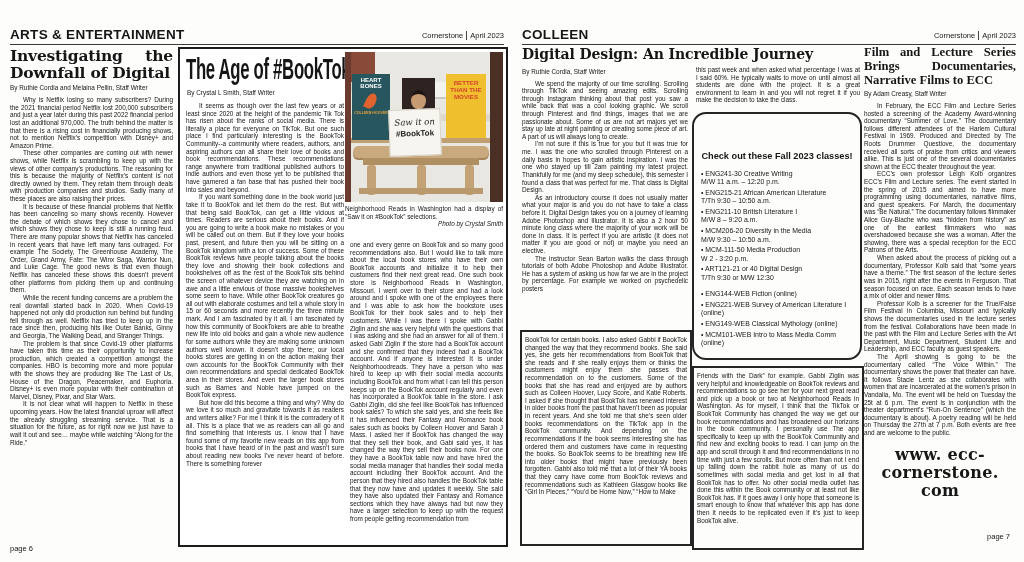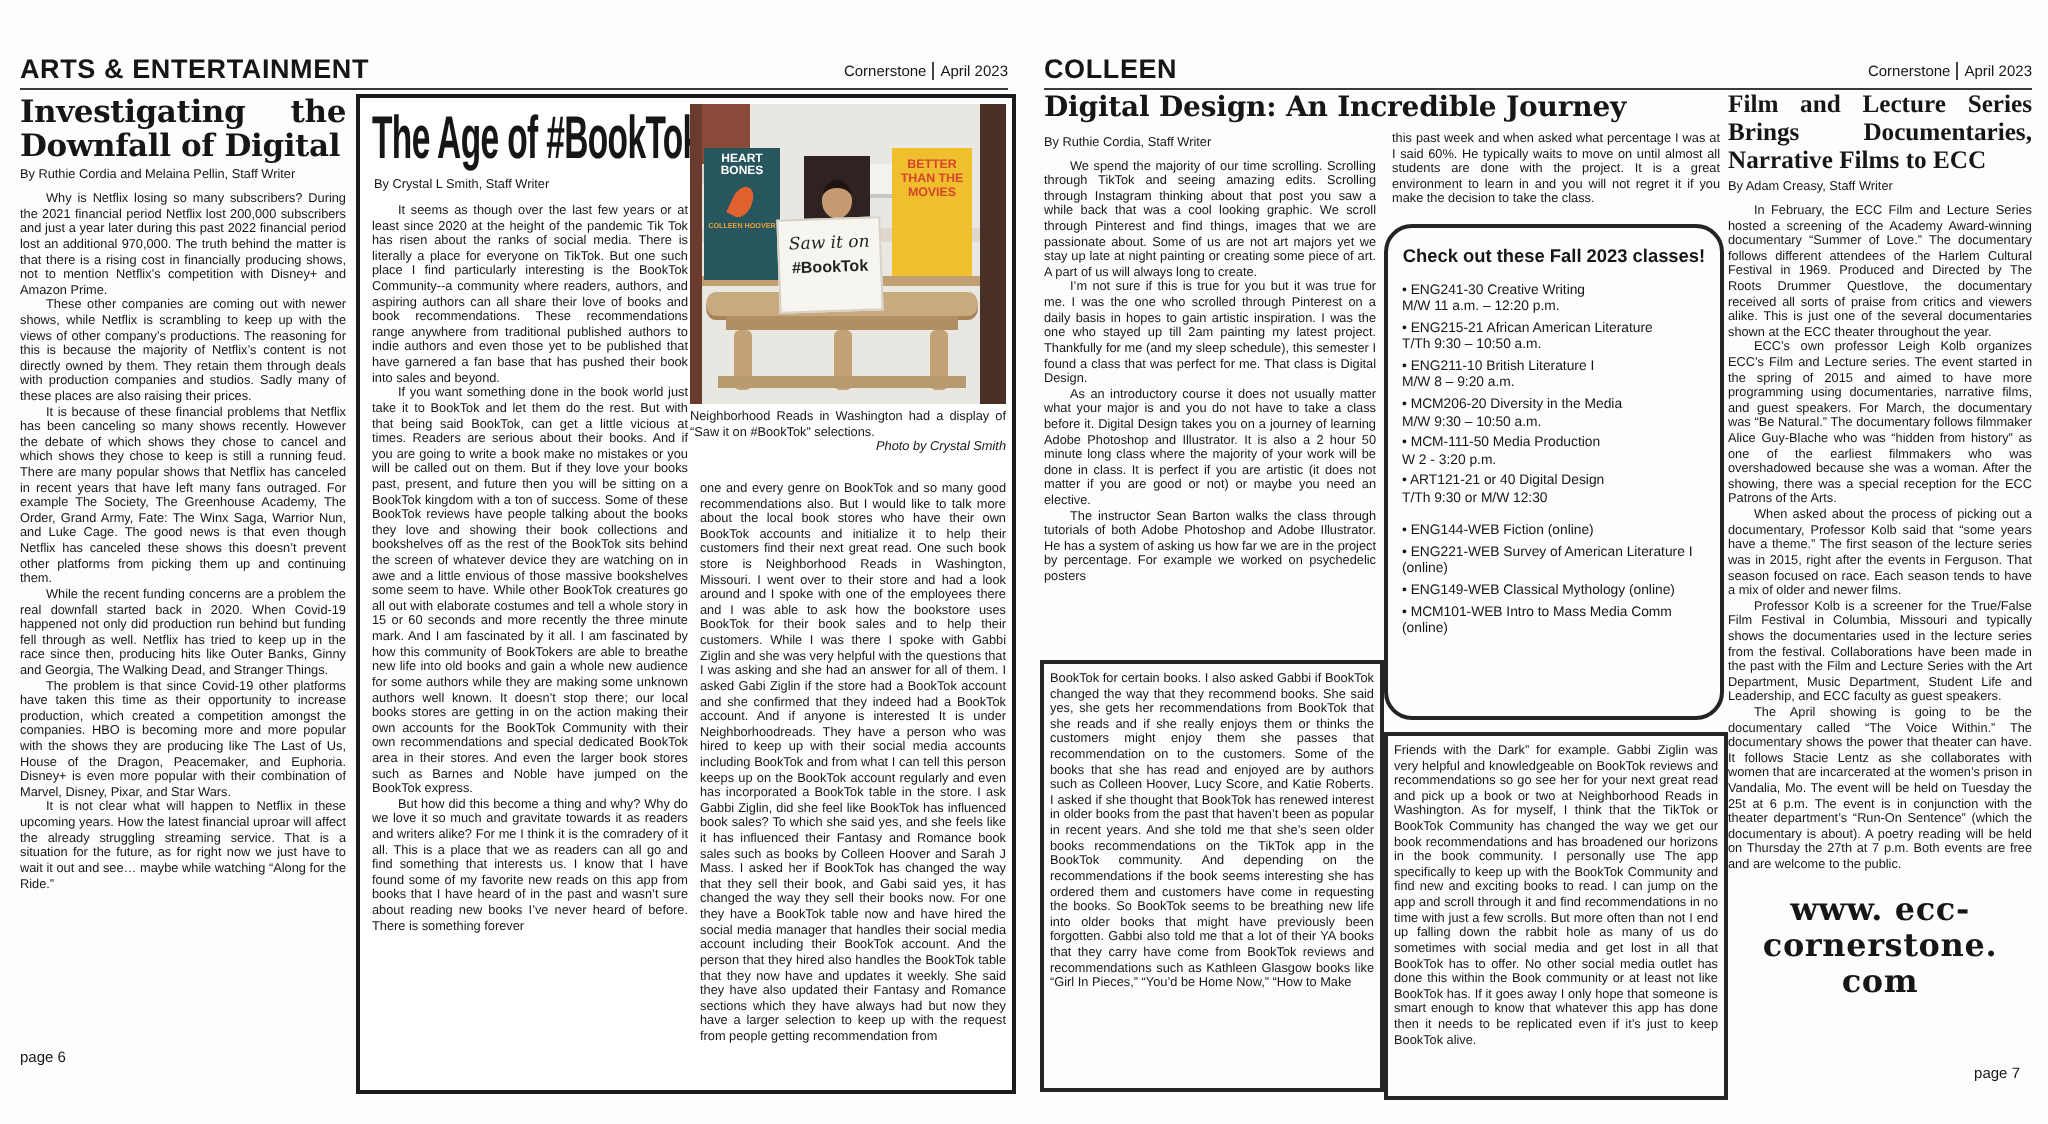--- a/index.html
+++ b/index.html
@@ -54,21 +54,21 @@
   .book-btm { left:101px; top:22px; width:40px; height:64px; background:#f0bf2e; color:#d4452c; font-size:6.2px; line-height:1.1; padding-top:6px; }
   .caption { position:absolute; right:3px; top:156px; width:158px; font-size:6.4px; line-height:1.2; text-align:justify; }
   .caption .credit { display:block; text-align:right; font-style:italic; }
 
   
   .dd-title { position:absolute; left:10px; top:46px; width:345px; font-size:14px; letter-spacing:-.1px; }
   .dd-col1 { position:absolute; left:10px; top:66px; width:166px; height:258px; }
   .cont-box1 { position:absolute; left:8px; top:330px; width:172px; height:216px; border:2px solid #242424; padding:4px 3px; }
   .dd-col2-cont { position:absolute; left:184px; top:66px; width:164px; height:44px; }
   .classes-box { position:absolute; left:180px; top:112px; width:170px; height:248px; border:2px solid #242424; border-radius:14px; padding:9px 7px; font-size:6.9px; line-height:1.2; }
-  .classes-title { font-size:9.2px; font-weight:bold; text-align:center; margin-bottom:8px; }
+  .classes-title { font-size:9.2px; font-weight:bold; text-align:center; margin-bottom:8px;margin-top:28px; }
   .class-item { margin-bottom:2.5px; }
   .class-item .cname::before { content:"• "; }
   .online-group { margin-top:8px; }
   .online-item { margin-bottom:2.5px; }
   .online-item::before { content:"• "; }
   .cont-box2 { position:absolute; left:180px; top:366px; width:172px; height:184px; border:2px solid #242424; padding:4px 3px; }
   .film-col { position:absolute; left:352px; top:45px; width:152px; height:510px; }
   .film-title { font-family:"Liberation Serif", serif; font-weight:700; font-size:12.6px; line-height:1.12; margin-bottom:3px; }
   .website { font-family:"DejaVu Serif", serif; font-weight:800; font-size:16px; line-height:1.15; text-align:center; margin-top:9px; letter-spacing:.3px; }
 </style>
@@ -86,21 +86,21 @@
   <div class="nf-col body-text">
     <h1 class="nf-title display">Investigating the Downfall of Digital</h1>
     <div class="byline">By Ruthie Cordia and Melaina Pellin, Staff Writer</div>
     <p>Why is Netflix losing so many subscribers? During the 2021 financial period Netflix lost 200,000 subscribers and just a year later during this past 2022 financial period lost an additional 970,000. The truth behind the matter is that there is a rising cost in financially producing shows, not to mention Netflix’s competition with Disney+ and Amazon Prime.</p>
     <p>These other companies are coming out with newer shows, while Netflix is scrambling to keep up with the views of other company’s productions. The reasoning for this is because the majority of Netflix’s content is not directly owned by them. They retain them through deals with production companies and studios. Sadly many of these places are also raising their prices.</p>
     <p>It is because of these financial problems that Netflix has been canceling so many shows recently. However the debate of which shows they chose to cancel and which shows they chose to keep is still a running feud. There are many popular shows that Netflix has canceled in recent years that have left many fans outraged. For example The Society, The Greenhouse Academy, The Order, Grand Army, Fate: The Winx Saga, Warrior Nun, and Luke Cage. The good news is that even though Netflix has canceled these shows this doesn’t prevent other platforms from picking them up and continuing them.</p>
     <p>While the recent funding concerns are a problem the real downfall started back in 2020. When Covid-19 happened not only did production run behind but funding fell through as well. Netflix has tried to keep up in the race since then, producing hits like Outer Banks, Ginny and Georgia, The Walking Dead, and Stranger Things.</p>
     <p>The problem is that since Covid-19 other platforms have taken this time as their opportunity to increase production, which created a competition amongst the companies. HBO is becoming more and more popular with the shows they are producing like The Last of Us, House of the Dragon, Peacemaker, and Euphoria. Disney+ is even more popular with their combination of Marvel, Disney, Pixar, and Star Wars.</p>
     <p>It is not clear what will happen to Netflix in these upcoming years. How the latest financial uproar will affect the already struggling streaming service. That is a situation for the future, as for right now we just have to wait it out and see… maybe while watching “Along for the Ride.”</p>
   </div>
-  <div class="pagenum" style="left:10px; top:524px;">page 6</div>
+  <div class="pagenum" style="left:10px; top:544px;">page 6</div>
 
   <div class="bt-box">
     <div class="bt-title">The Age of #BookTok</div>
     <div class="bt-byline">By Crystal L Smith, Staff Writer</div>
 
     <div class="photo">
       <div class="ph-bldg"></div>
       <div class="ph-bldg2"></div>
       <div class="ph-car"></div>
       <div class="ph-sill"></div>

